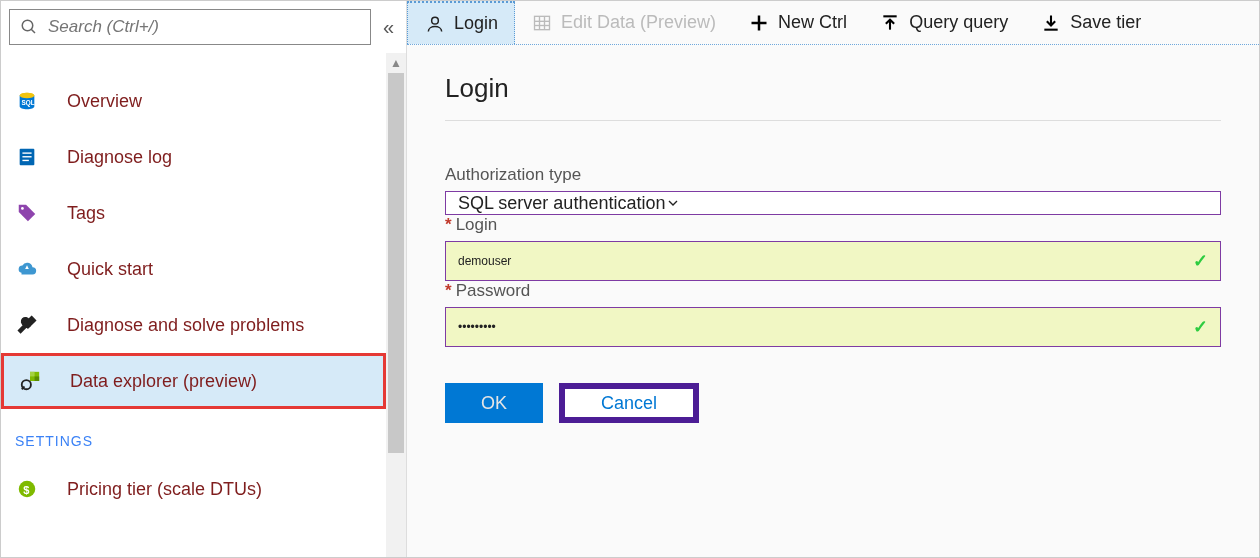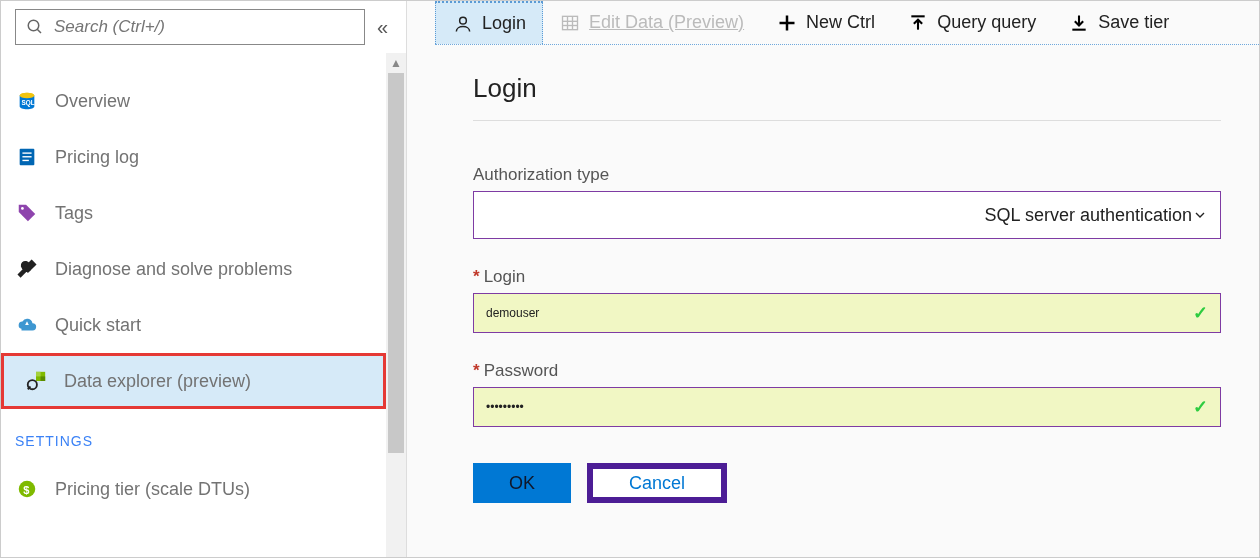--- a/index.html
+++ b/index.html
@@ -1,54 +1,54 @@
 <!DOCTYPE html>
 <html><head>
 <meta charset="utf-8">
 <style>
   * { box-sizing: border-box; margin: 0; padding: 0; font-family: "Segoe UI", Arial, sans-serif; }
   body { width: 1260px; height: 558px; display: flex; background: #f0f0f0; overflow: hidden; border: 1px solid #ccc; }
 
   
   .sidebar { width: 405px; background: #fff; display: flex; flex-direction: column; }
-  .search-row { display: flex; align-items: center; gap: 8px; padding: 8px 14px; }
+  .search-row { display: flex; align-items: center; gap: 8px; padding: 8px 8px; }
   .search-box { flex: 1; display: flex; align-items: center; border: 1px solid #888; height: 36px; padding: 0 10px; gap: 10px; }
   .search-box input { flex: 1; border: none; outline: none; font-size: 17px; font-style: italic; color: #888; background: transparent; }
   .collapse-chevron { font-size: 20px; color: #555; padding: 0 4px; cursor: pointer; }
 
   .sidebar-scroll { flex: 1; display: flex; }
   .nav-items { flex: 1; padding-top: 20px; }
-  .nav-item { display: flex; align-items: center; height: 56px; padding: 0 10px 0 14px; font-size: 18px; color: #737373; cursor: pointer; gap: 16px; }
+  .nav-item { display: flex; align-items: center; height: 56px; padding: 0 10px 0 14px; font-size: 18px; color: #7f1d1d; cursor: pointer; gap: 28px; }
   .nav-item .icon { width: 24px; height: 24px; display: flex; align-items: center; justify-content: center; flex-shrink: 0; }
-  .nav-item.selected { background: #d6eaf8; border: 3px solid #e53935; padding-left: 20px; align-items: center; }
+  .nav-item.selected { background: #d6eaf8; border: 3px solid #e53935; padding-left: 14px; align-items: center; }
   .section-header { font-size: 14px; letter-spacing: 1px; color: #3b82f6; padding: 24px 0 12px 14px; }
   .scrollbar { width: 20px; background: #f1f1f1; position: relative; }
   .scrollbar .up-arrow { position: absolute; top: 0; left: 0; right: 0; height: 20px; display: flex; align-items: center; justify-content: center; color: #888; font-size: 12px; }
   .scrollbar .thumb { position: absolute; top: 20px; left: 2px; right: 2px; height: 380px; background: #c8c8c8; }
 
   
-  .content { flex: 1; display: flex; flex-direction: column; background: #fafafa; border-left: 1px solid #ddd; padding-left: 28px; }
+  .content { flex: 1; display: flex; flex-direction: column; background: #fafafa; border-left: 1px solid #ddd; }
   .toolbar { display: flex; align-items: stretch; height: 44px; background: #fafafa; border-bottom: 1px dotted #6fa8dc; }
   .tab, .tool-btn { display: flex; align-items: center; gap: 8px; padding: 0 16px; font-size: 18px; color: #222; cursor: pointer; white-space: nowrap; }
   .tab.active { background: #d6eaf8; border-top: 2px dotted #5b9bd5; border-left: 1px dotted #5b9bd5; border-right: 1px dotted #5b9bd5; }
-  .tab.disabled { color: #bbb; cursor: default; text-decoration: underline; }
+  .tab.disabled { color: #bbb; cursor: default; }
   .tool-btn .icon, .tab .icon { width: 22px; height: 22px; display: flex; align-items: center; justify-content: center; }
 
   .login-panel { margin: 28px 38px 0 38px; }
   .login-title { font-size: 26px; font-weight: 400; color: #222; padding-bottom: 16px; border-bottom: 1px solid #ddd; margin-bottom: 44px; }
-  .form-group { margin-bottom: 28px; }
+  .form-group { }
   .form-label { font-size: 17px; color: #555; margin-bottom: 6px; display: flex; align-items: center; gap: 4px; }
   .form-label .req { color: #c0392b; font-weight: bold; }
-  .select-field { border: 1px solid #7e3ba3; height: 48px; display: flex; align-items: center; padding: 0 12px; font-size: 18px; color: #222; justify-content: flex-end; cursor: pointer; background: #fff; }
+  .select-field { border: 1px solid #7e3ba3; height: 24px; display: flex; align-items: center; padding: 0 12px; font-size: 18px; color: #222; justify-content: flex-start; cursor: pointer; background: #fff; }
   .text-field { border: 1px solid #7e3ba3; height: 40px; display: flex; align-items: center; padding: 0 12px; font-size: 18px; color: #222; background: #f1f7c4; position: relative; }
   .text-field input { flex: 1; border: none; outline: none; background: transparent; font-size: 12px; color: #222; }
   .text-field .check { color: #2ecc40; font-size: 18px; font-weight: bold; }
   .btn-row { display: flex; gap: 16px; margin-top: 36px; }
   .btn { height: 40px; padding: 0 36px; font-size: 18px; display: flex; align-items: center; justify-content: center; cursor: pointer; }
-  .btn-primary { background: #0078d4; color: #0f172a; border: none; }
+  .btn-primary { background: #0078d4; color: #e5e5e5; border: none; }
   .btn-secondary { background: #fff; color: #0078d4; border: 6px solid #4c1d95; }
 
   svg { display: block; }
 </style>
 </head>
 <body>
 
 <div class="sidebar">
   <div class="search-row">
     <div class="search-box">
@@ -80,51 +80,51 @@
 
       <div class="nav-item">
         <span class="icon">
           <svg width="22" height="22" viewBox="0 0 24 24">
               <rect x="4" y="3" width="16" height="18" rx="1" fill="#0066b3"></rect>
               <rect x="7" y="7" width="10" height="1.5" fill="#fff"></rect>
               <rect x="7" y="11" width="10" height="1.5" fill="#fff"></rect>
               <rect x="7" y="15" width="7" height="1.5" fill="#fff"></rect>
             </svg>
         </span>
-        <span>Pricing log</span>
+        <span>Diagnose log</span>
       </div>
 
       <div class="nav-item">
         <span class="icon">
           <svg width="22" height="22" viewBox="0 0 24 24">
               <path d="M3 3h8l10 10-8 8L3 11V3z" fill="#8e44ad"></path>
               <circle cx="7" cy="7" r="1.5" fill="#fff"></circle>
             </svg>
         </span>
         <span>Tags</span>
+      </div>
+
+      <div class="nav-item">
+        <span class="icon">
+          <svg width="22" height="22" viewBox="0 0 24 24">
+              <path d="M6 16a4 4 0 0 1 1-7.9A6 6 0 0 1 18 10a4 4 0 0 1 0 8H6z" fill="#3e97d1"></path>
+              <path d="M12 8l2 4h-4l2-4z" fill="#fff"></path>
+            </svg>
+        </span>
+        <span>Quick start</span>
       </div>
 
       <div class="nav-item">
         <span class="icon">
           <svg width="22" height="22" viewBox="0 0 24 24" fill="none" stroke="#222" stroke-width="2">
               <path d="M14 7a4 4 0 1 0-5 5l-6 6 2 2 6-6a4 4 0 0 0 5-5l-3 3-2-2 3-3z" fill="#222"></path>
               <path d="M17 3l4 4-8 8-4-4 8-8z" fill="#222"></path>
             </svg>
         </span>
         <span>Diagnose and solve problems</span>
-      </div>
-
-      <div class="nav-item">
-        <span class="icon">
-          <svg width="22" height="22" viewBox="0 0 24 24">
-              <path d="M6 16a4 4 0 0 1 1-7.9A6 6 0 0 1 18 10a4 4 0 0 1 0 8H6z" fill="#3e97d1"></path>
-              <path d="M12 8l2 4h-4l2-4z" fill="#fff"></path>
-            </svg>
-        </span>
-        <span>Quick start</span>
       </div>
 
       <div class="nav-item selected">
         <span class="icon">
           <svg width="22" height="22" viewBox="0 0 24 24">
               <rect x="12" y="2" width="10" height="10" fill="#7fba00"></rect>
               <rect x="12" y="2" width="5" height="5" fill="#a4d13f"></rect>
               <rect x="17" y="7" width="5" height="5" fill="#5a8c00"></rect>
               <circle cx="8" cy="16" r="5" fill="none" stroke="#222" stroke-width="2"></circle>
               <line x1="3" y1="21" x2="6" y2="18" stroke="#222" stroke-width="2"></line>

